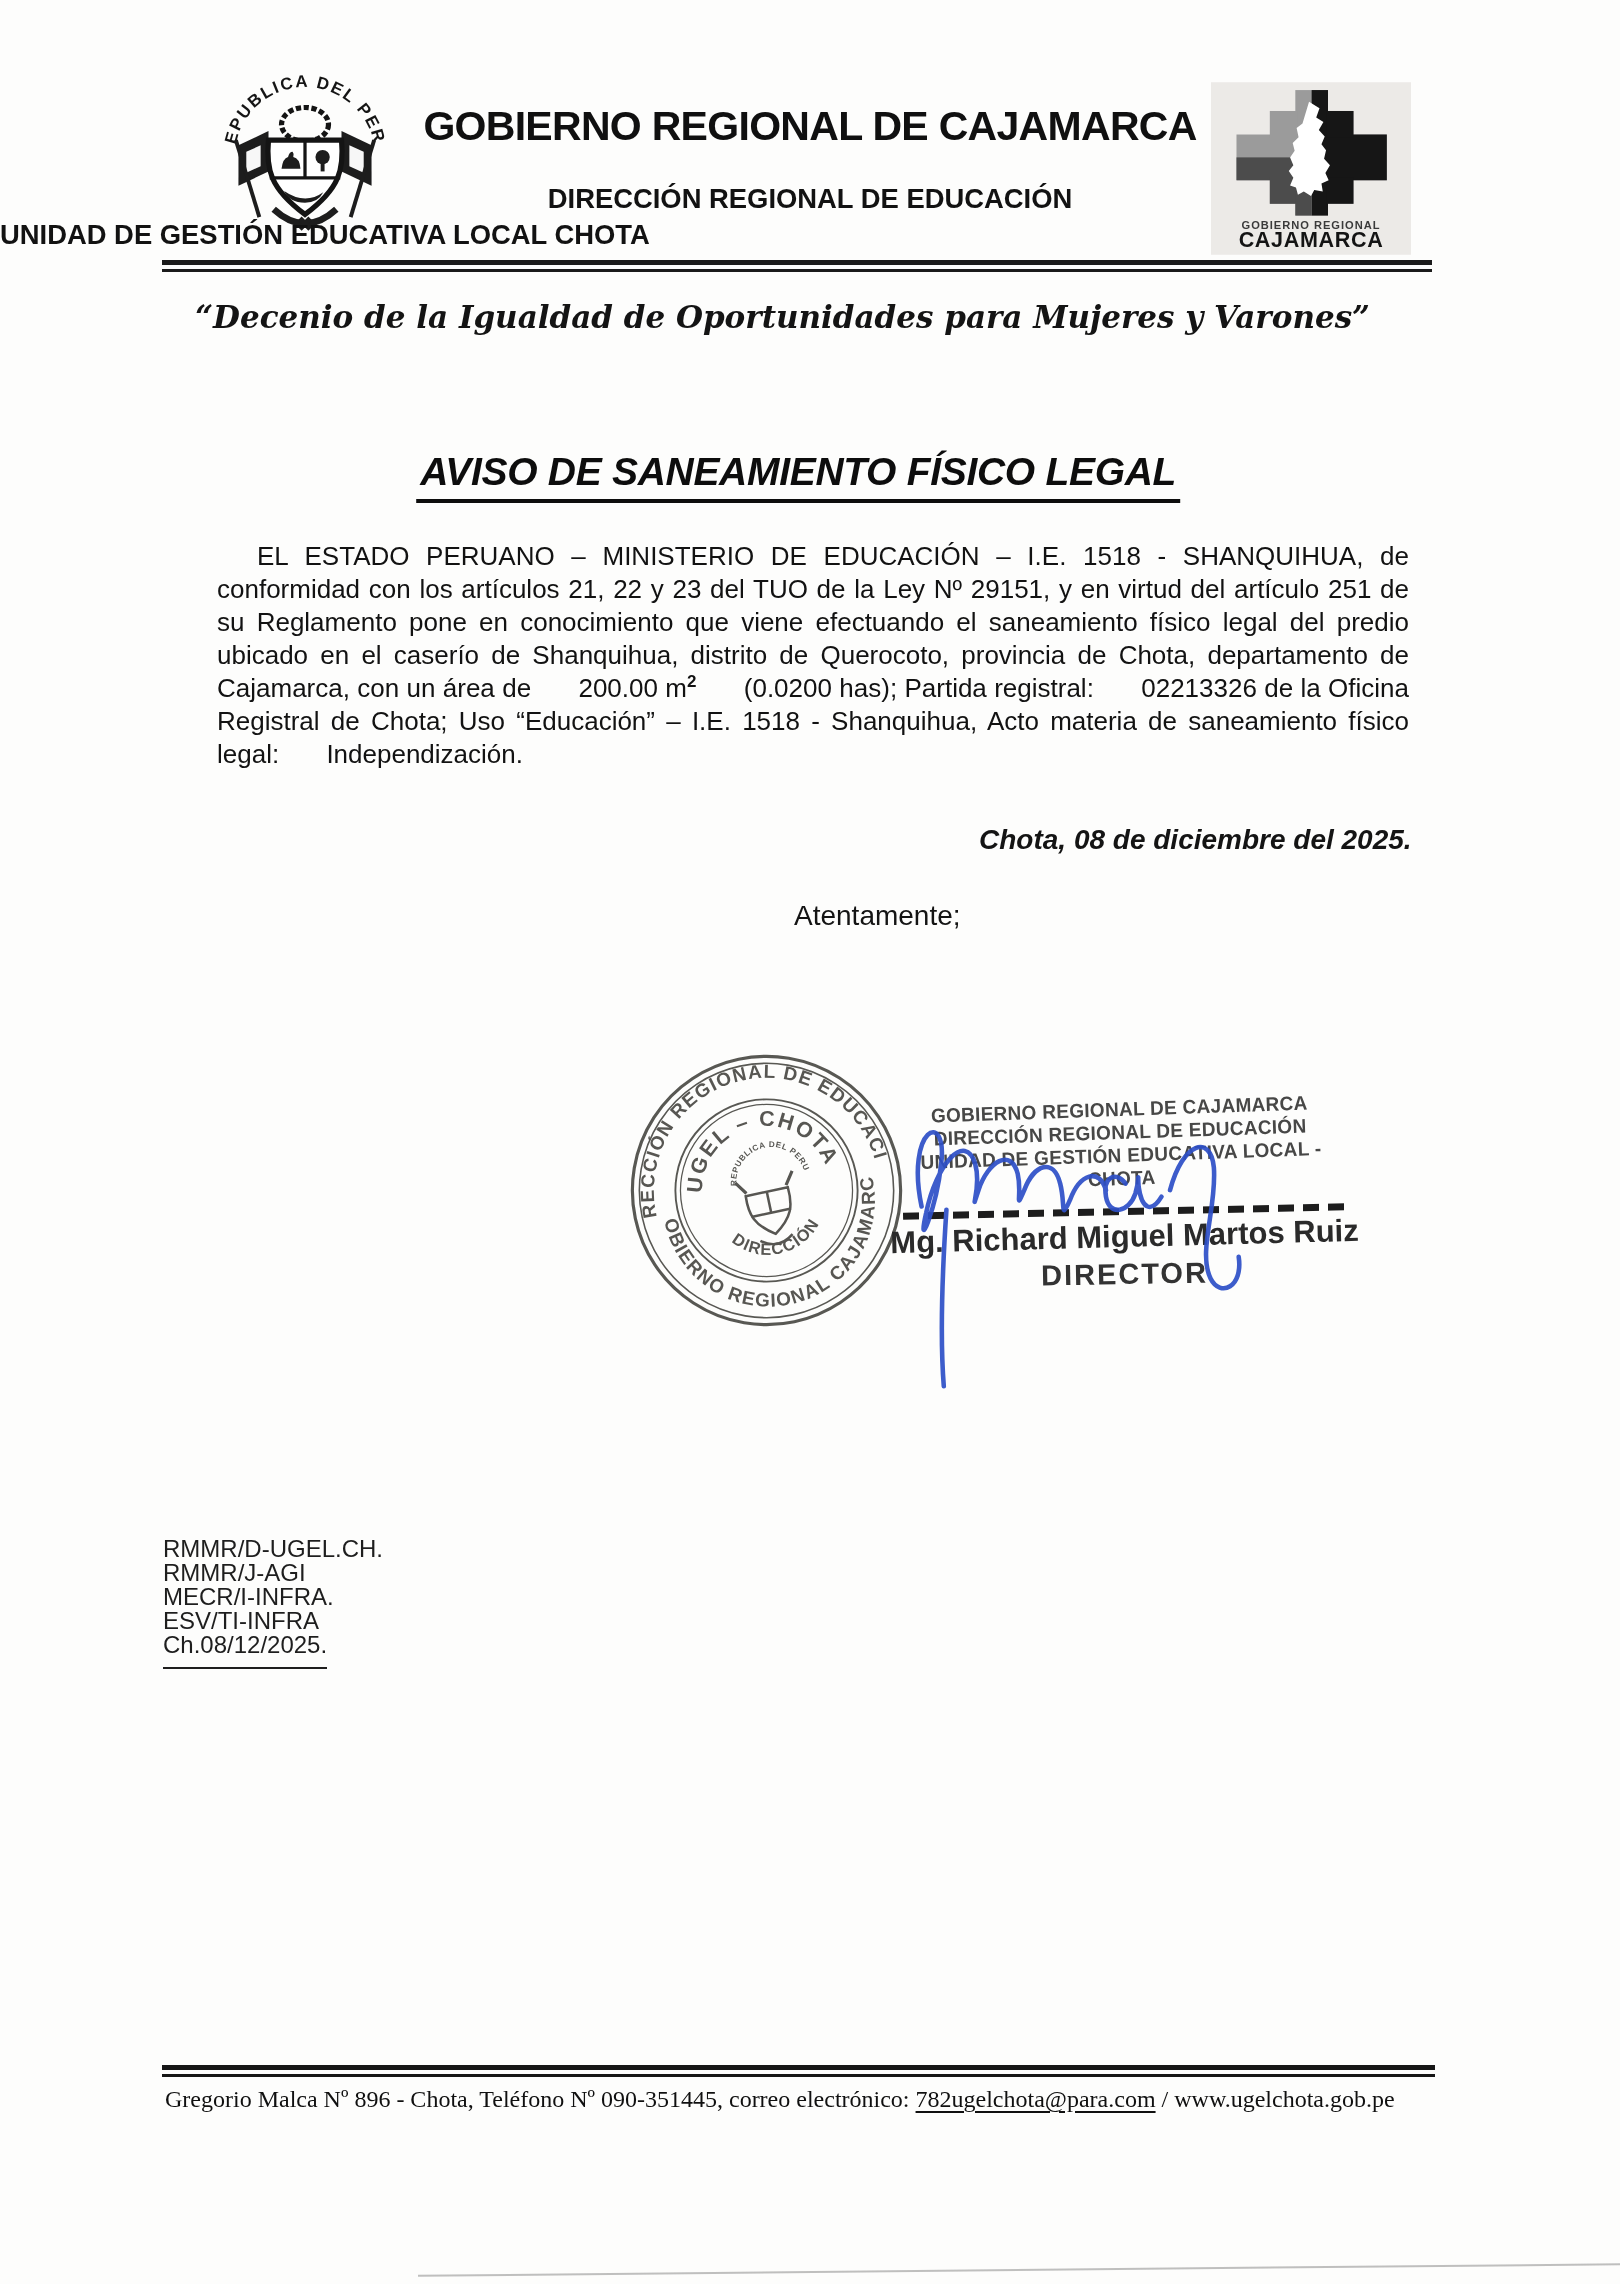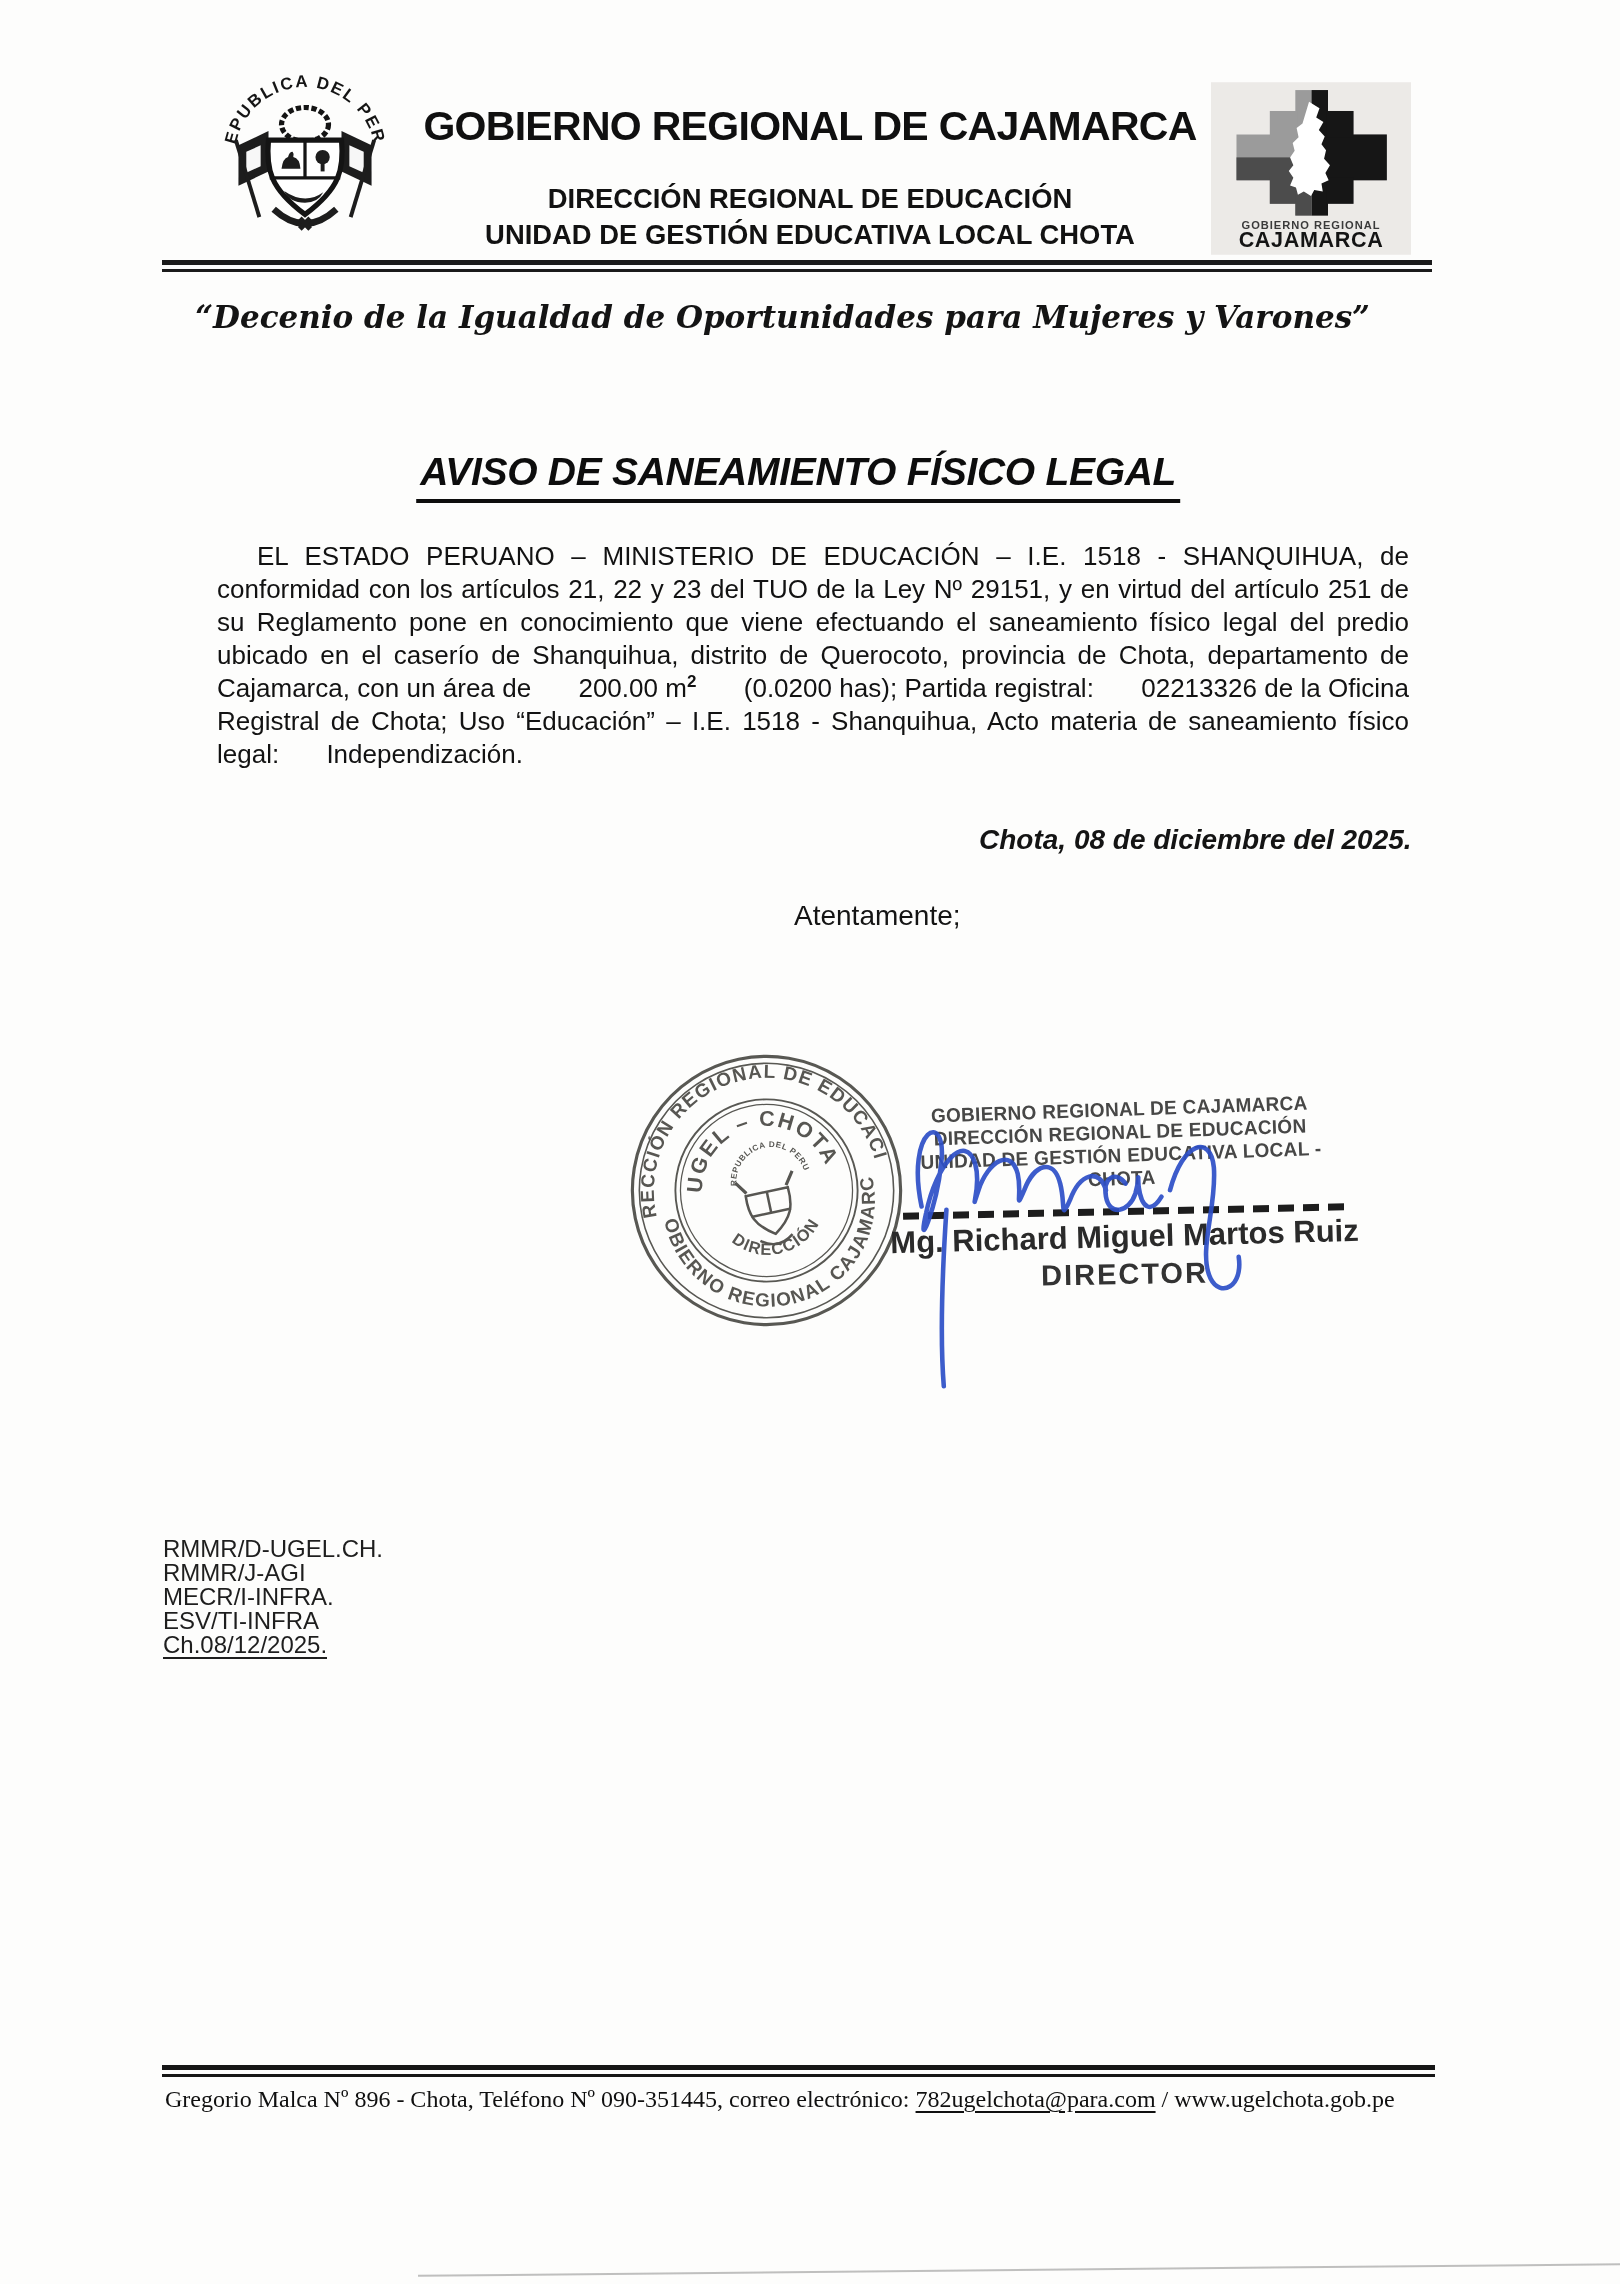--- a/index.html
+++ b/index.html
@@ -12,21 +12,21 @@
     color:#111;
     overflow:hidden;
   }
   .abs{position:absolute;}
 
   
   .hdr-title{left:0;top:103px;width:1620px;text-align:center;
     font-size:41px;font-weight:700;letter-spacing:-0.7px;color:#101010;}
   .hdr-sub1{left:0;top:183px;width:1620px;text-align:center;
     font-size:27.4px;font-weight:700;color:#121212;}
-  .hdr-sub2{left:0;top:219px;width:1620px;text-align:center;
+  .hdr-sub2{left:0;top:219px;width:1620px;
     font-size:27.4px;font-weight:700;color:#121212;}
   .hdr-rule{left:162px;top:260px;width:1270px;height:3.9px;
     border-top:5.2px solid #1b1b1b;border-bottom:3.3px solid #1b1b1b;}
 
   
   .motto{left:0;top:299px;width:1620px;text-align:center;transform:translateX(-27.4px);
     font-family:"DejaVu Serif",serif;font-style:italic;font-weight:700;
     font-size:31px;color:#141414;}
   .doc-title-wrap{left:0;top:450px;width:1620px;text-align:center;transform:translateX(-11.8px);}
   .doc-title-wrap span{display:inline-block;font-size:39px;font-weight:700;color:#0d0d0d;
@@ -51,21 +51,21 @@
   .dashed-line{left:282px;top:175px;width:442px;height:6.5px;
     background:repeating-linear-gradient(90deg,#1d1d1d 0 15.7px,transparent 15.7px 25px);
     transform:rotate(-1.2deg);}
   .sig-name{left:255px;top:186px;width:497px;text-align:center;
     font-size:31px;font-weight:700;color:#2a2a2a;transform:rotate(-1.5deg);}
   .sig-role{left:255px;top:225px;width:497px;text-align:center;
     font-size:29px;font-weight:700;letter-spacing:2px;color:#333;transform:rotate(-1deg);}
 
   
   .codes{left:163px;top:1537px;font-size:24px;line-height:24px;color:#1e1e1e;}
-  .codes .underlined{display:inline-block;border-bottom:2.6px solid #1e1e1e;padding-bottom:0;}
+  .codes .underlined{display:inline-block;border-bottom:2.6px solid #1e1e1e;padding-bottom:10px;}
 
   
   .ftr-rule{left:162px;top:2065px;width:1273px;height:3.9px;
     border-top:5.9px solid #161616;border-bottom:3.3px solid #161616;}
   .ftr-text{left:165px;top:2086px;width:1307px;
     font-family:"Liberation Serif",serif;font-size:24px;color:#101010;}
   .ftr-text .email{text-decoration:underline;text-decoration-thickness:2px;text-underline-offset:3.9px;}
   .bottom-artifact{left:418px;top:2269px;width:1209px;height:2px;background:#a9a9a9;
     transform:rotate(-0.55deg);opacity:.75;}
 </style>

